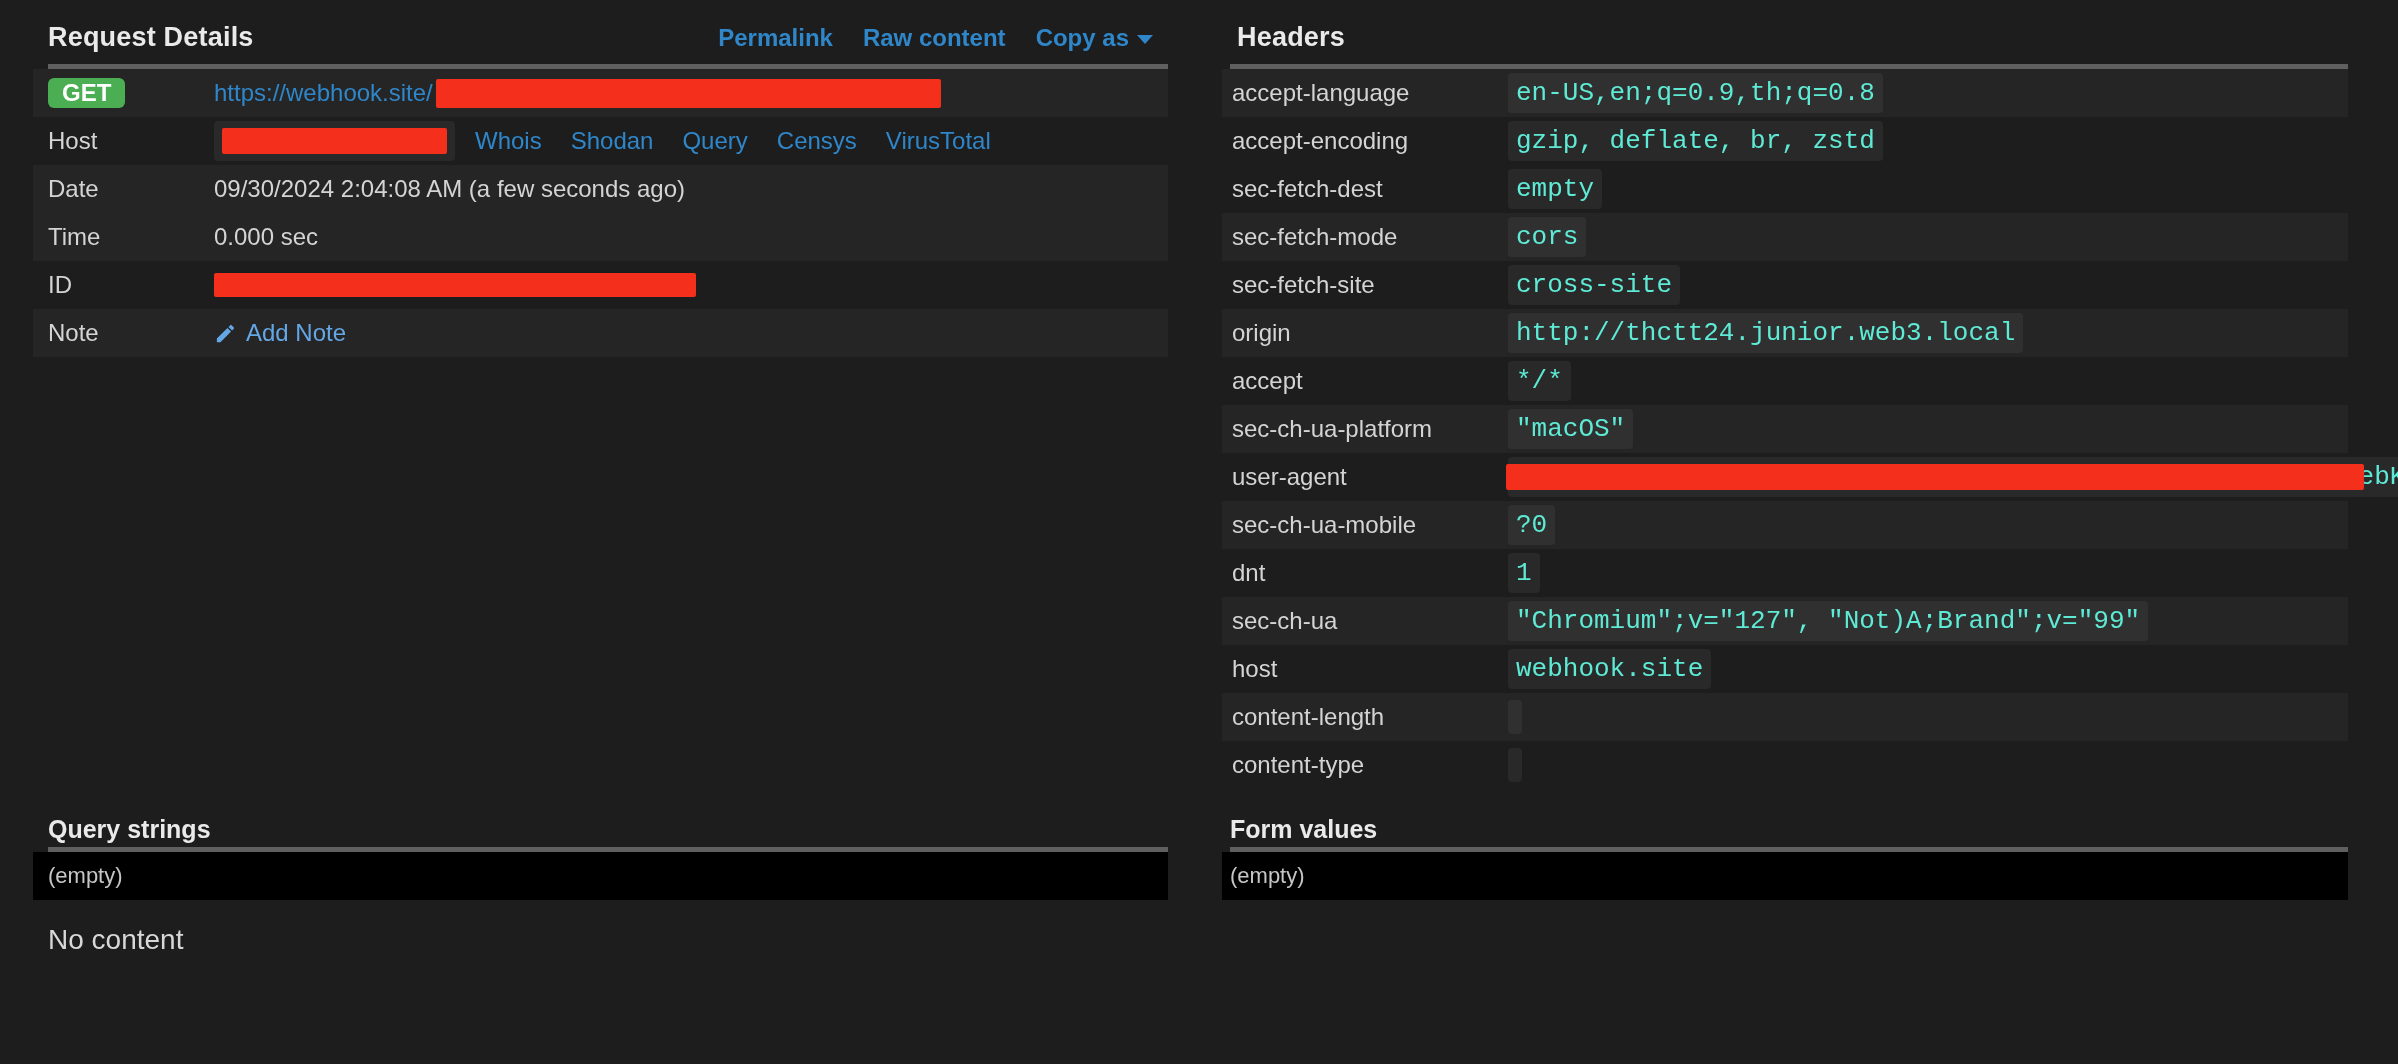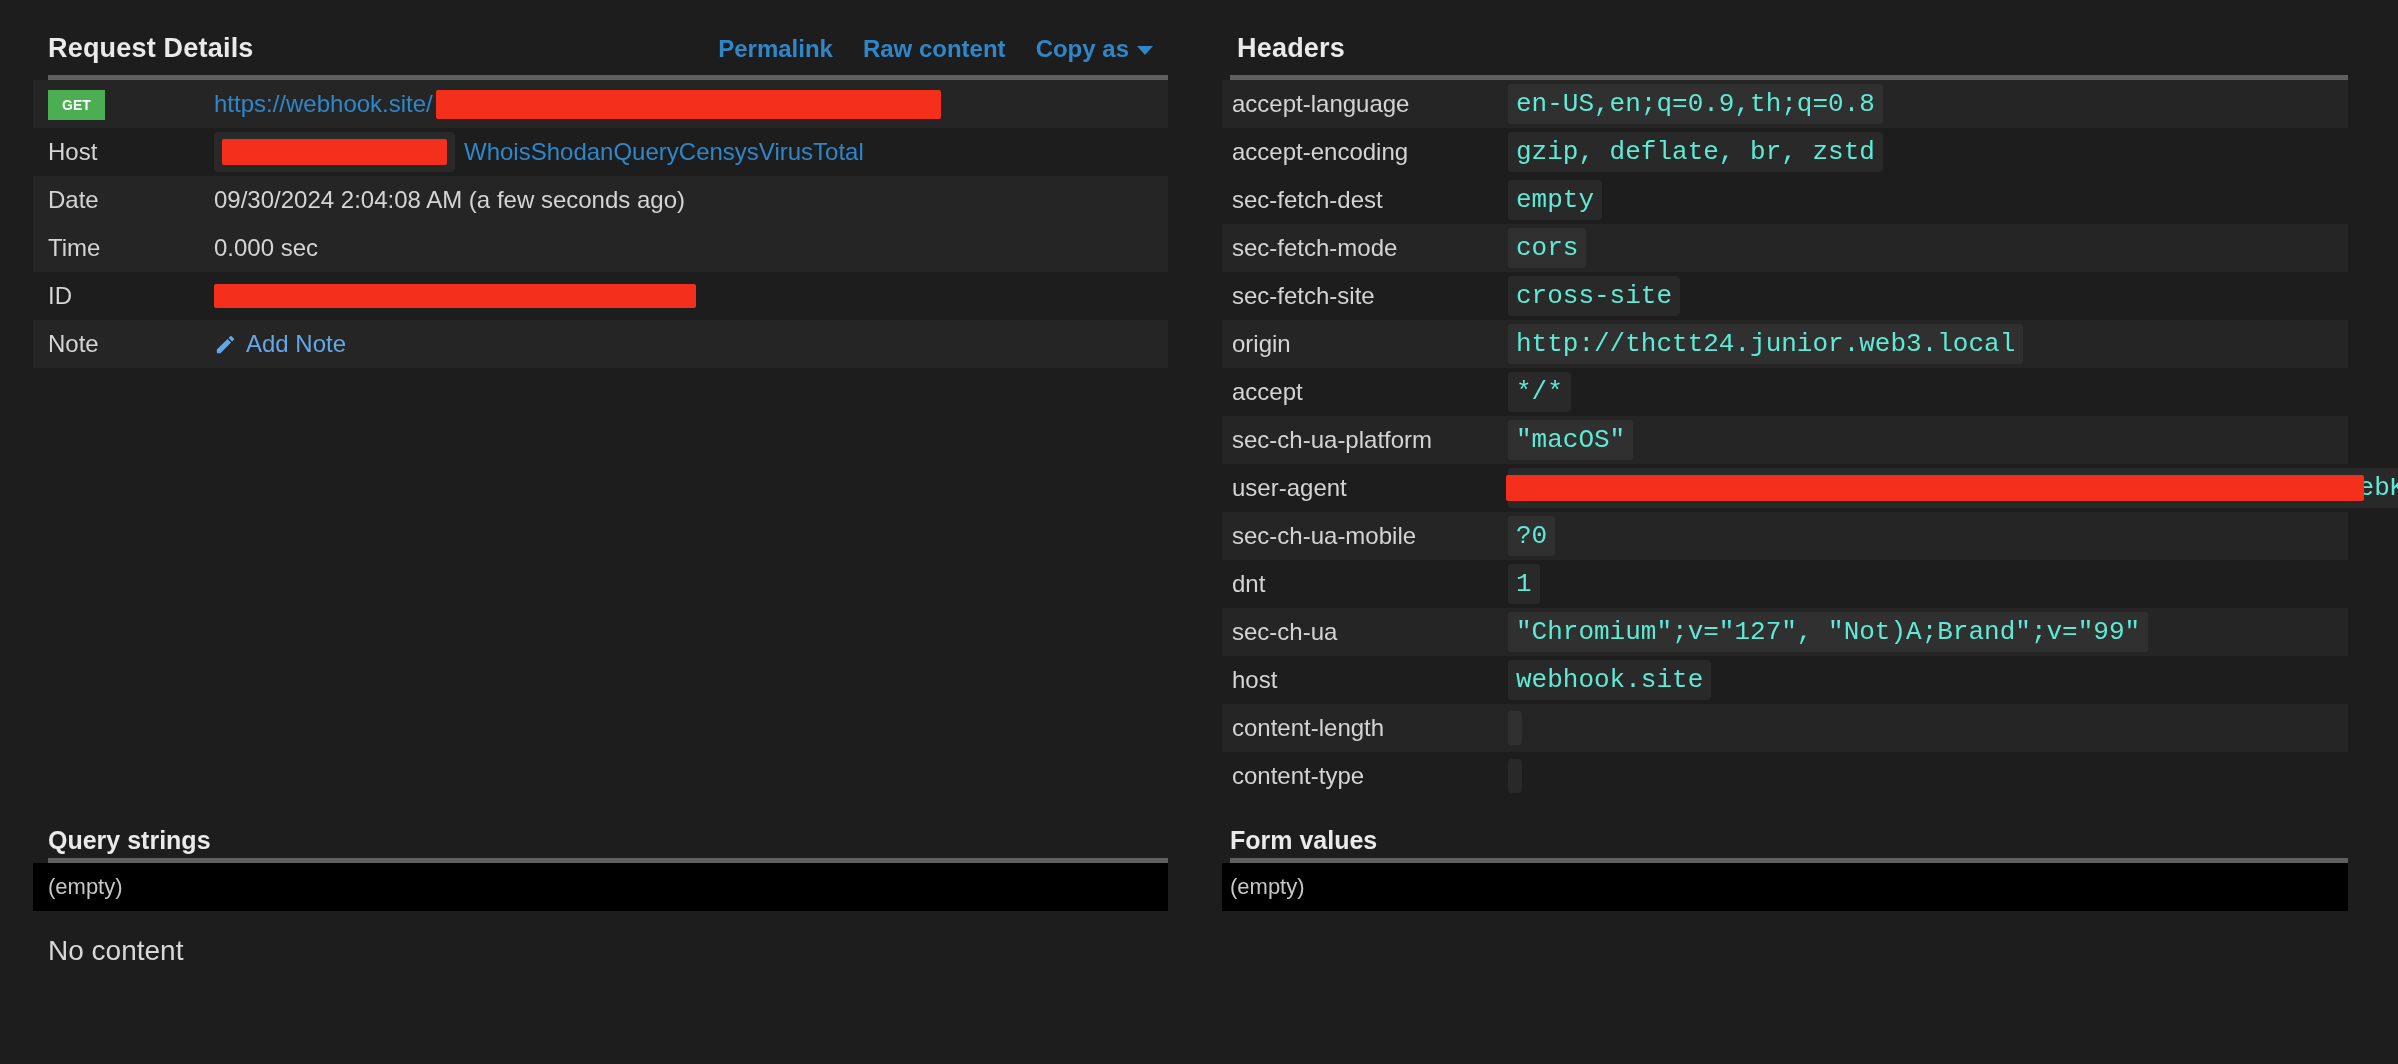--- a/index.html
+++ b/index.html
@@ -3,21 +3,21 @@
 <meta charset="utf-8">
 <style>
   * { margin:0; padding:0; box-sizing:border-box; }
   html,body { width:2398px; height:1064px; overflow:hidden; }
   body {
     background:#1d1d1e;
     font-family:"Liberation Sans","DejaVu Sans",sans-serif;
     font-size:24px;
     color:#d4d4d4;
   }
-  .page { display:flex; padding-top:11px; }
+  .page { display:flex; padding-top:0; }
   .col-left  { width:1135px; margin-left:33px; }
   .col-right { width:1126px; margin-left:54px; }
 
   .panel-header {
     display:flex; justify-content:space-between; align-items:baseline;
     padding:22px 15px 13px 15px; height:64px;
   }
   h2 { font-size:27px; font-weight:700; color:#eaeaea; letter-spacing:.2px; }
   .hdr-links { display:flex; gap:30px; align-items:baseline; }
   a.lnk { color:#2f86c8; text-decoration:none; cursor:pointer; }
@@ -33,40 +33,40 @@
   .rows { width:100%; }
   .row { display:flex; align-items:center; height:48px; padding-left:15px; }
   .col-right .row { padding-left:10px; }
   .row.stripe { background:#252526; }
   .cell-label { width:166px; flex:none; color:#d4d4d4; }
   .col-right .cell-label { width:276px; }
   .cell-value { flex:1; display:flex; align-items:center; position:relative; min-width:0; }
 
   .method-badge {
     display:inline-block; background:#4cae52; color:#fff; font-weight:700;
-    font-size:14px; padding:3px 14px; border-radius:0; line-height:24px;
+    font-size:24px; padding:3px 14px; border-radius:6px; line-height:24px;
   }
   code.val {
     font-family:"Liberation Mono","DejaVu Sans Mono",monospace;
     font-size:26px; color:#5eead4; background:rgba(255,255,255,0.055);
     padding:5px 8px; border-radius:4px; white-space:nowrap;
   }
   code.val.empty { width:14px; height:34px; padding:0; }
 
   .redact { background:#f4301c; display:inline-block; border-radius:2px; }
   .redact-url { width:505px; height:29px; margin-left:3px; flex:none; }
   .redact-host { width:225px; height:26px; vertical-align:middle; }
   .redact-id { width:482px; height:24px; }
   .ua-wrap { position:relative; overflow:visible; }
   .redact-ua {
     position:absolute; left:-2px; top:50%; transform:translateY(-50%);
     width:858px; height:26px; z-index:2;
   }
 
-  .host-links { display:flex; margin-left:9px; }
+  .host-links { display:flex; gap:29px; margin-left:20px; }
   .note-link { display:flex; align-items:center; gap:9px; color:#64a7e7; text-decoration:none; cursor:pointer; }
   .pencil-icon { width:23px; height:23px; fill:#64a7e7; }
 
   .section { }
   .sec-left  { margin-top:458px; }
   .sec-right { margin-top:26px; }
   h3 { font-size:25px; font-weight:700; color:#eaeaea; padding-left:15px; margin-bottom:3px; }
   .col-right h3 { padding-left:8px; }
   .empty-row { height:48px; display:flex; align-items:center; padding-left:15px;
                background:#000000; color:#c6c6c6; font-size:22px; }

